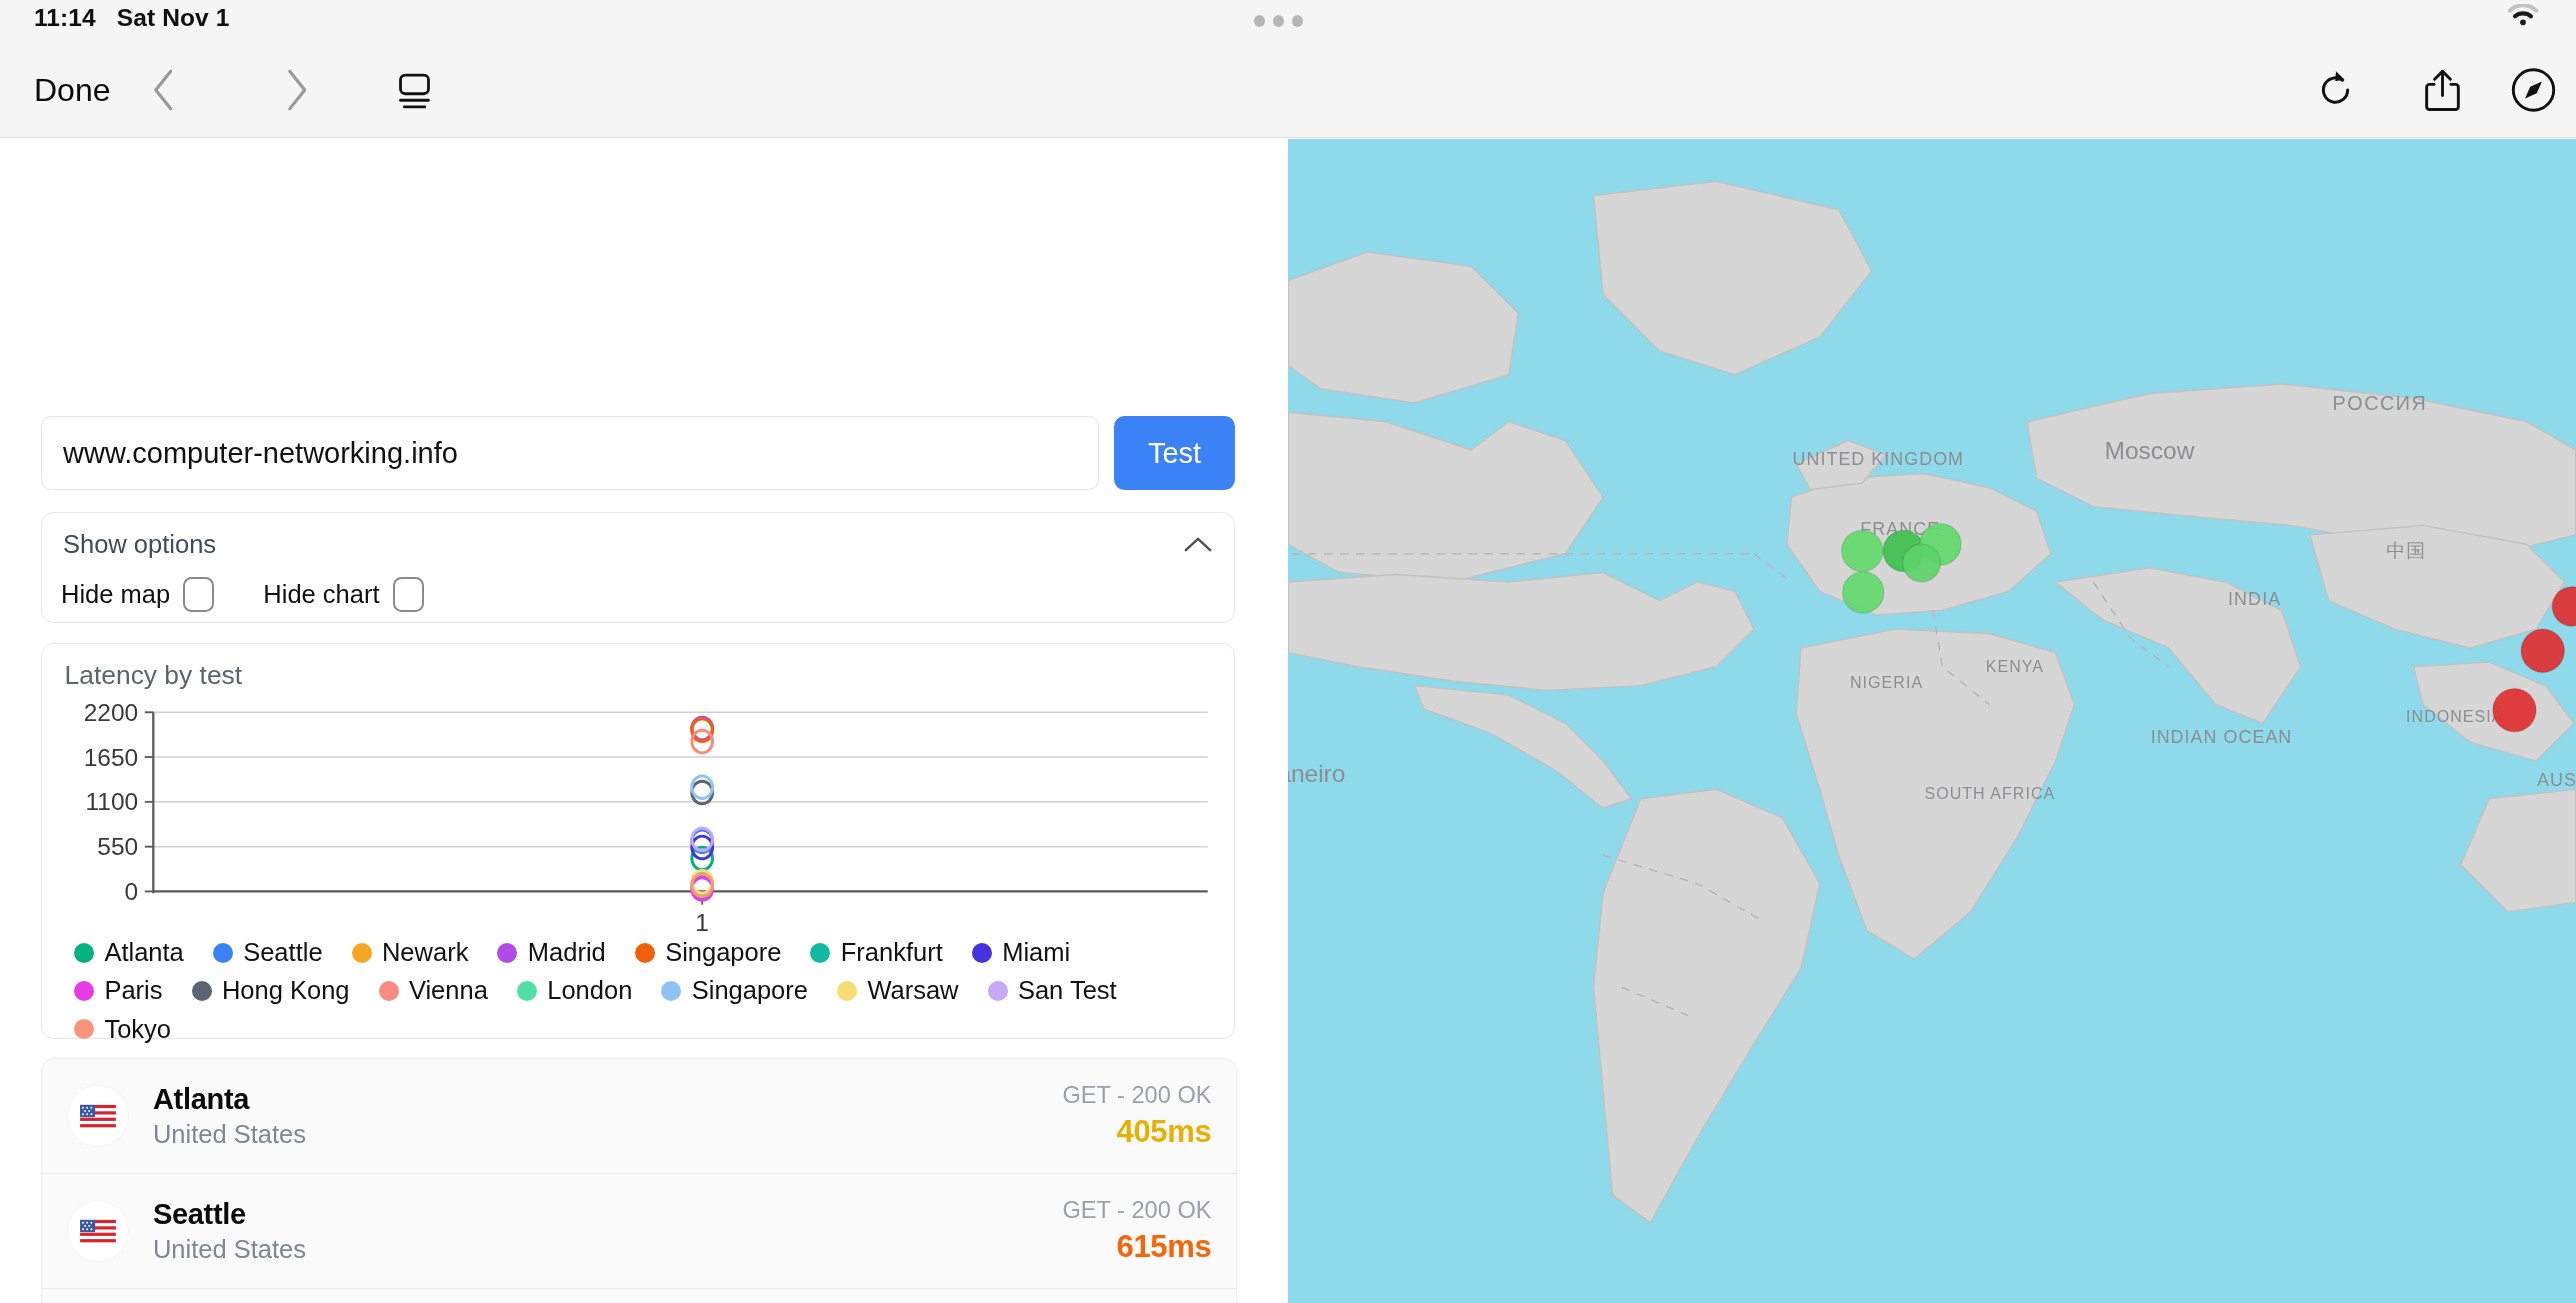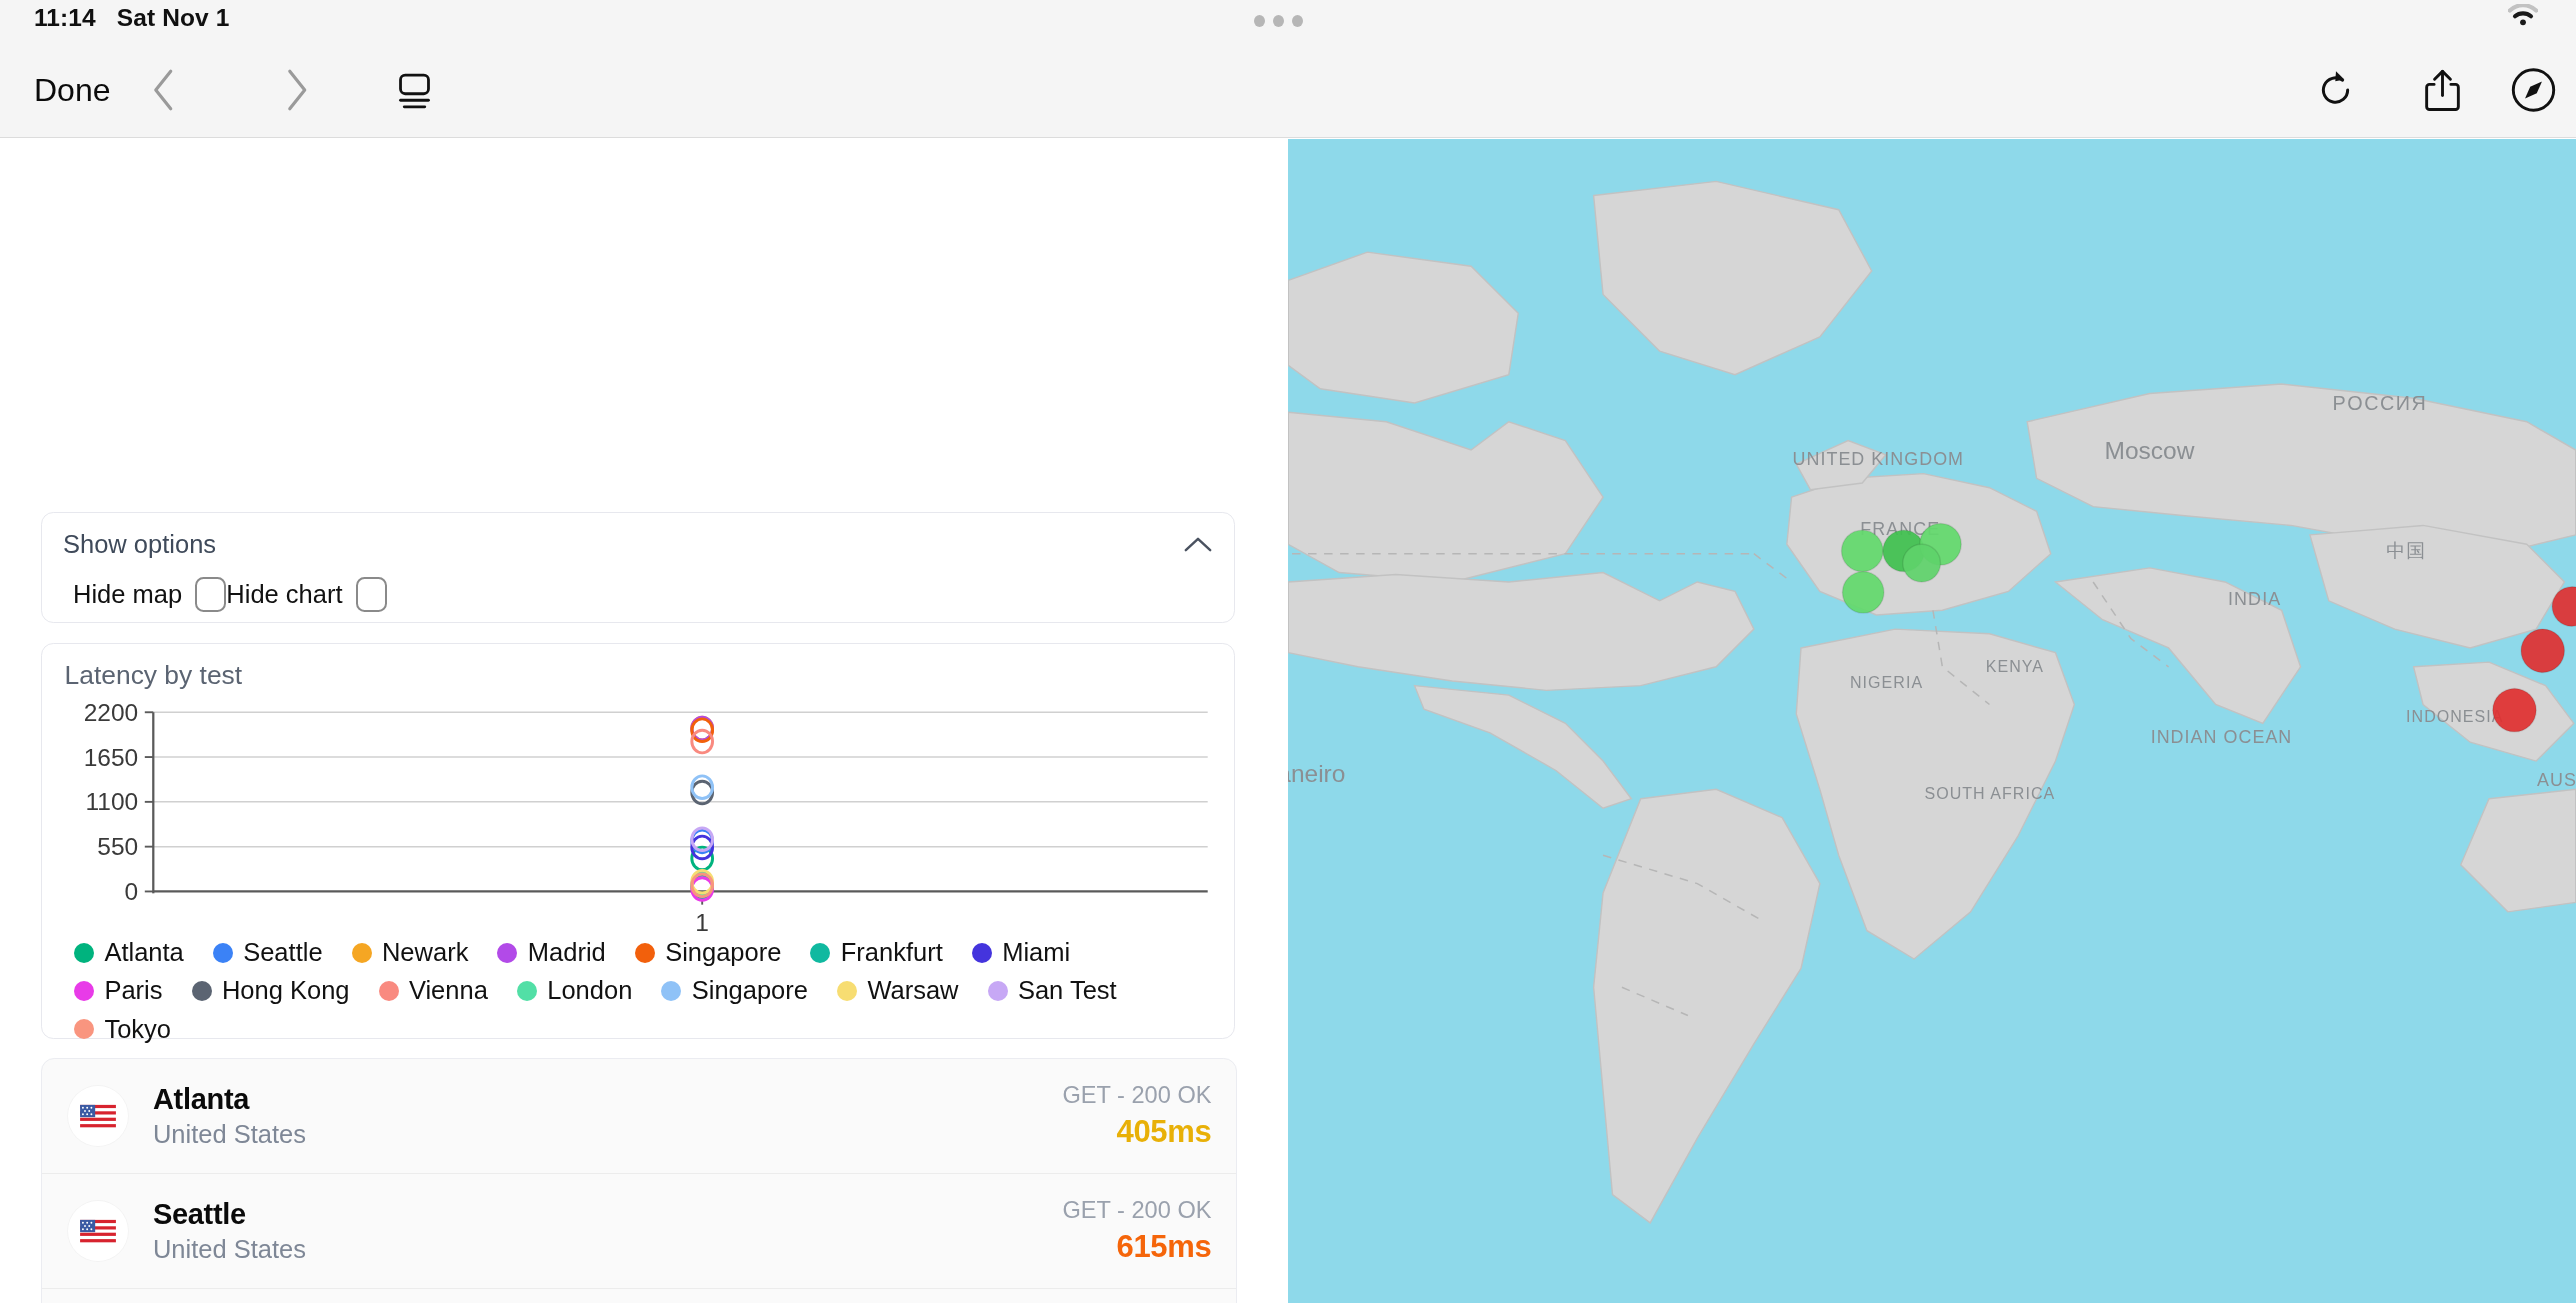--- a/index.html
+++ b/index.html
@@ -55,21 +55,21 @@
             border-radius:10.4px;background:#fff;padding:0 21px;font-size:29px;color:#111;
             font-family:inherit;outline:none;}
   .testbtn{width:121px;height:74px;border:none;border-radius:10.4px;background:#3b82f6;
            color:#fff;font-size:29px;font-family:inherit;cursor:pointer;}
 
   
   .optcard{position:absolute;left:41px;top:373px;width:1194px;height:111px;box-sizing:border-box;
            border:1.5px solid #e7e8ee;border-radius:12.3px;background:#fff;}
   .optlabel{position:absolute;left:21px;top:17px;font-size:25.5px;color:#3f4a5a;}
   .optchev{position:absolute;right:21px;top:21px;width:30px;height:21px;}
-  .optrow{position:absolute;left:19px;top:64px;display:flex;align-items:center;margin-left:12px;}
+  .optrow{position:absolute;left:19px;top:64px;display:flex;align-items:center;gap:49px;}
   .optitem{display:flex;align-items:center;gap:13.2px;}
   .optitem span{font-size:25.5px;color:#111;}
   .cbox{width:31px;height:35px;border:2.3px solid #8a8a8a;border-radius:8.5px;background:#fff;
         box-sizing:border-box;cursor:pointer;}
 
   
   .chartcard{position:absolute;left:41px;top:504px;width:1194px;height:396px;box-sizing:border-box;
              border:1.5px solid #e7e8ee;border-radius:12.3px;background:#fff;}
   .charttitle{position:absolute;left:22.6px;top:16px;font-size:26.4px;color:#5b6472;}
   .plot{position:absolute;left:0;top:55px;width:1194px;height:234px;}
@@ -171,20 +171,24 @@
         <path d="M34 16 L21.5 21.5 L16 34 L28.5 28.5 Z" fill="#111"></path>
       </svg>
     </div>
   </div>
 
   <div class="content">
 
     <div class="panel">
 
 
+      <div class="searchrow">
+        <input class="urlinput" type="text" value="www.computer-networking.info" style="">
+        <button class="testbtn">Test</button>
+      </div>
 
       <div class="optcard">
         <div class="optlabel">Show options</div>
         <div class="optchev">
           <svg width="30" height="21" viewBox="0 0 32 22">
               <path d="M3 17 L16 5 L29 17" stroke="#4a5260" stroke-width="2.6" fill="none" stroke-linecap="round" stroke-linejoin="round"></path>
             </svg>
         </div>
         <div class="optrow">
           <label class="optitem">

